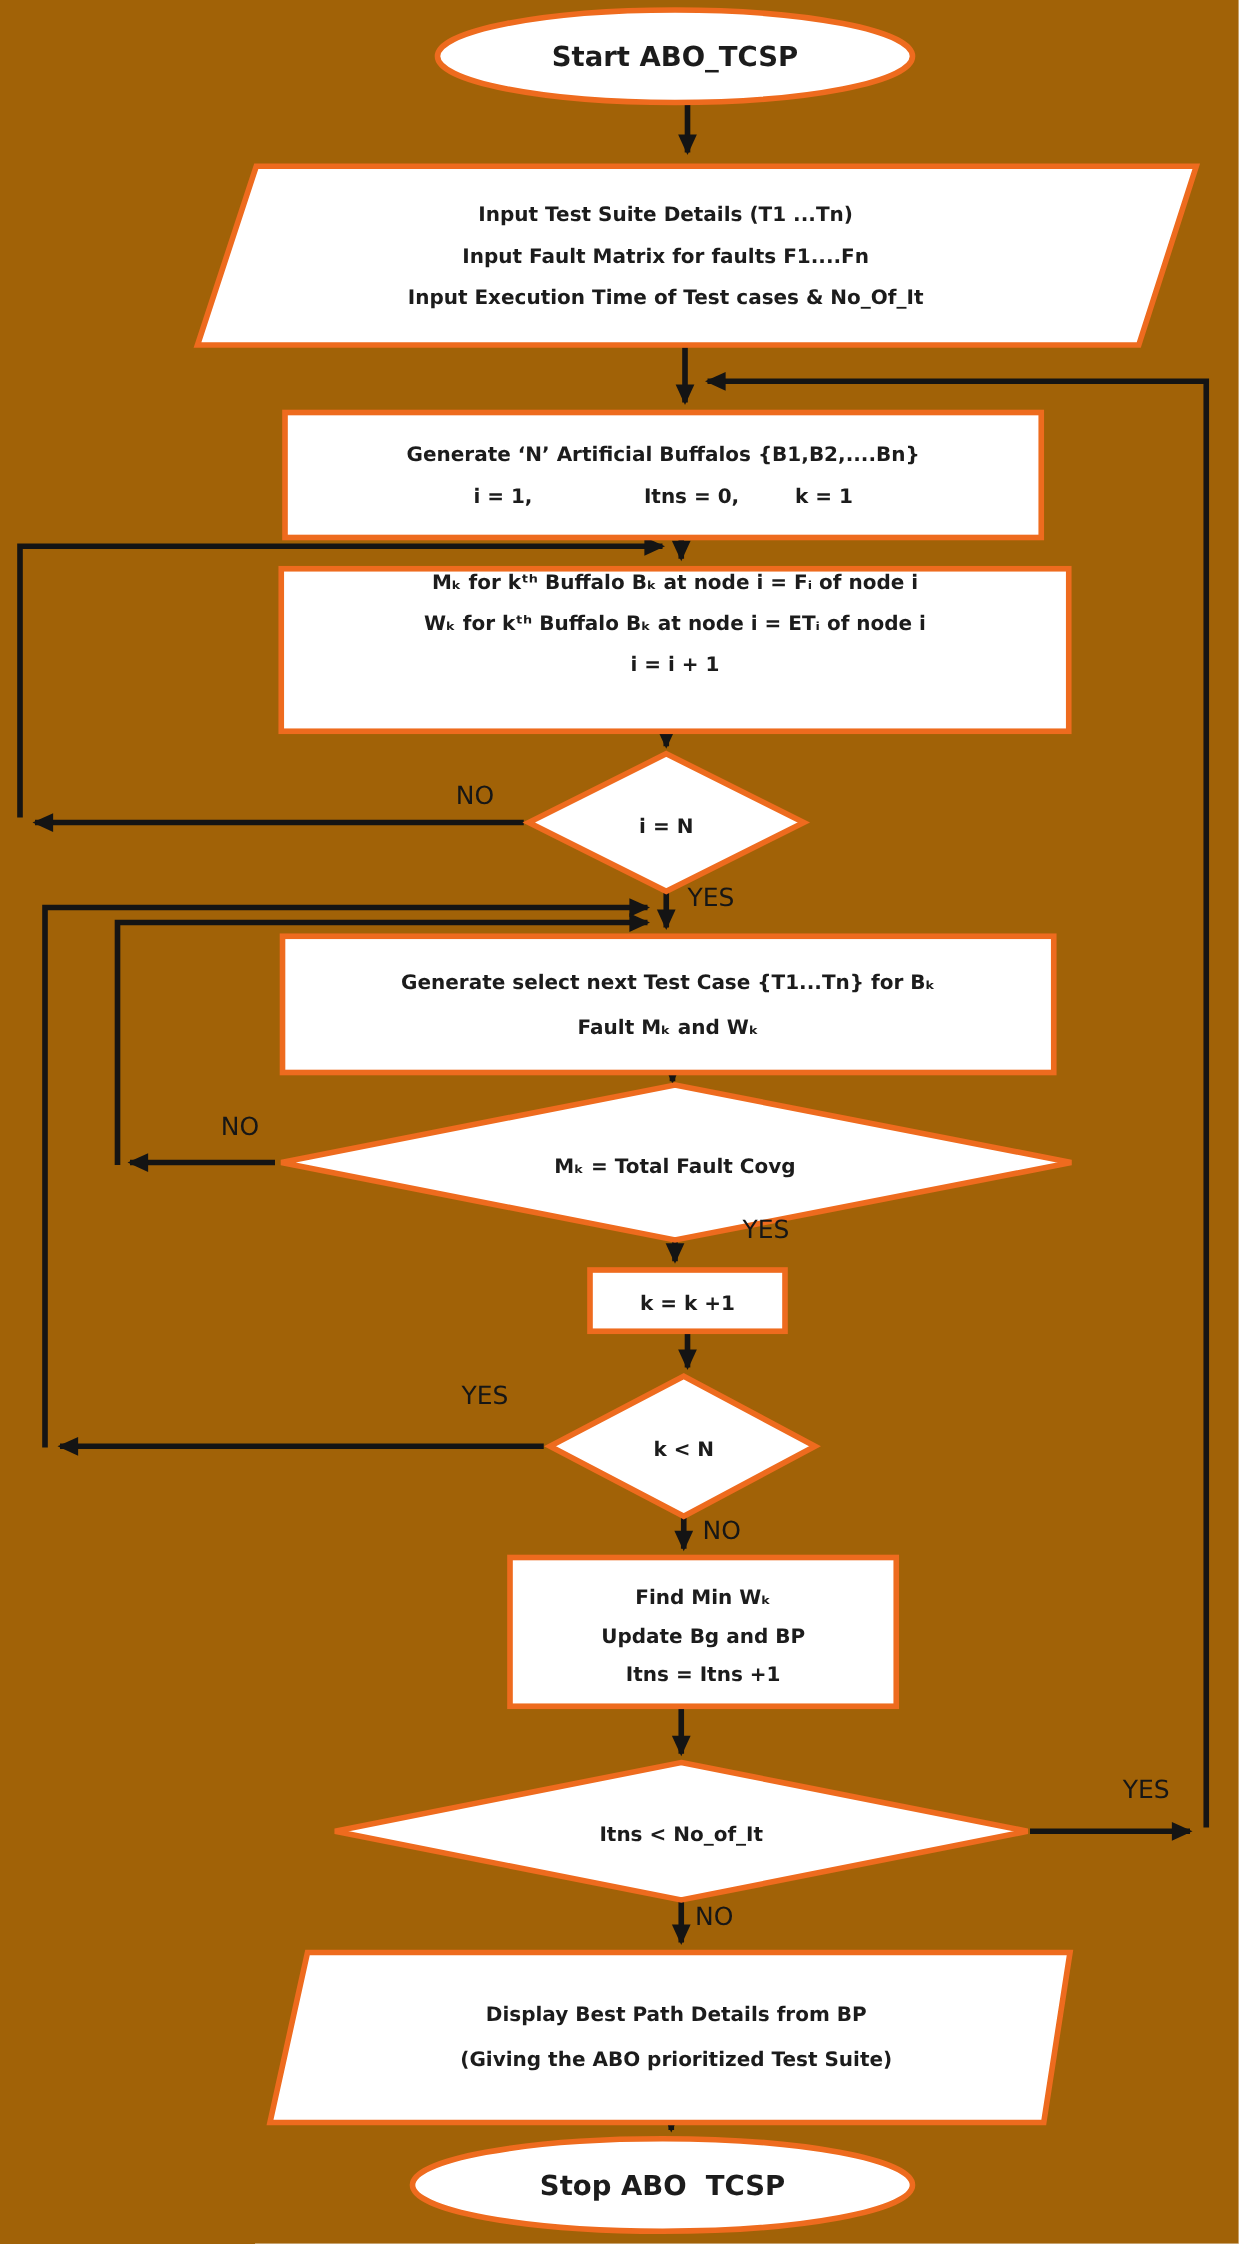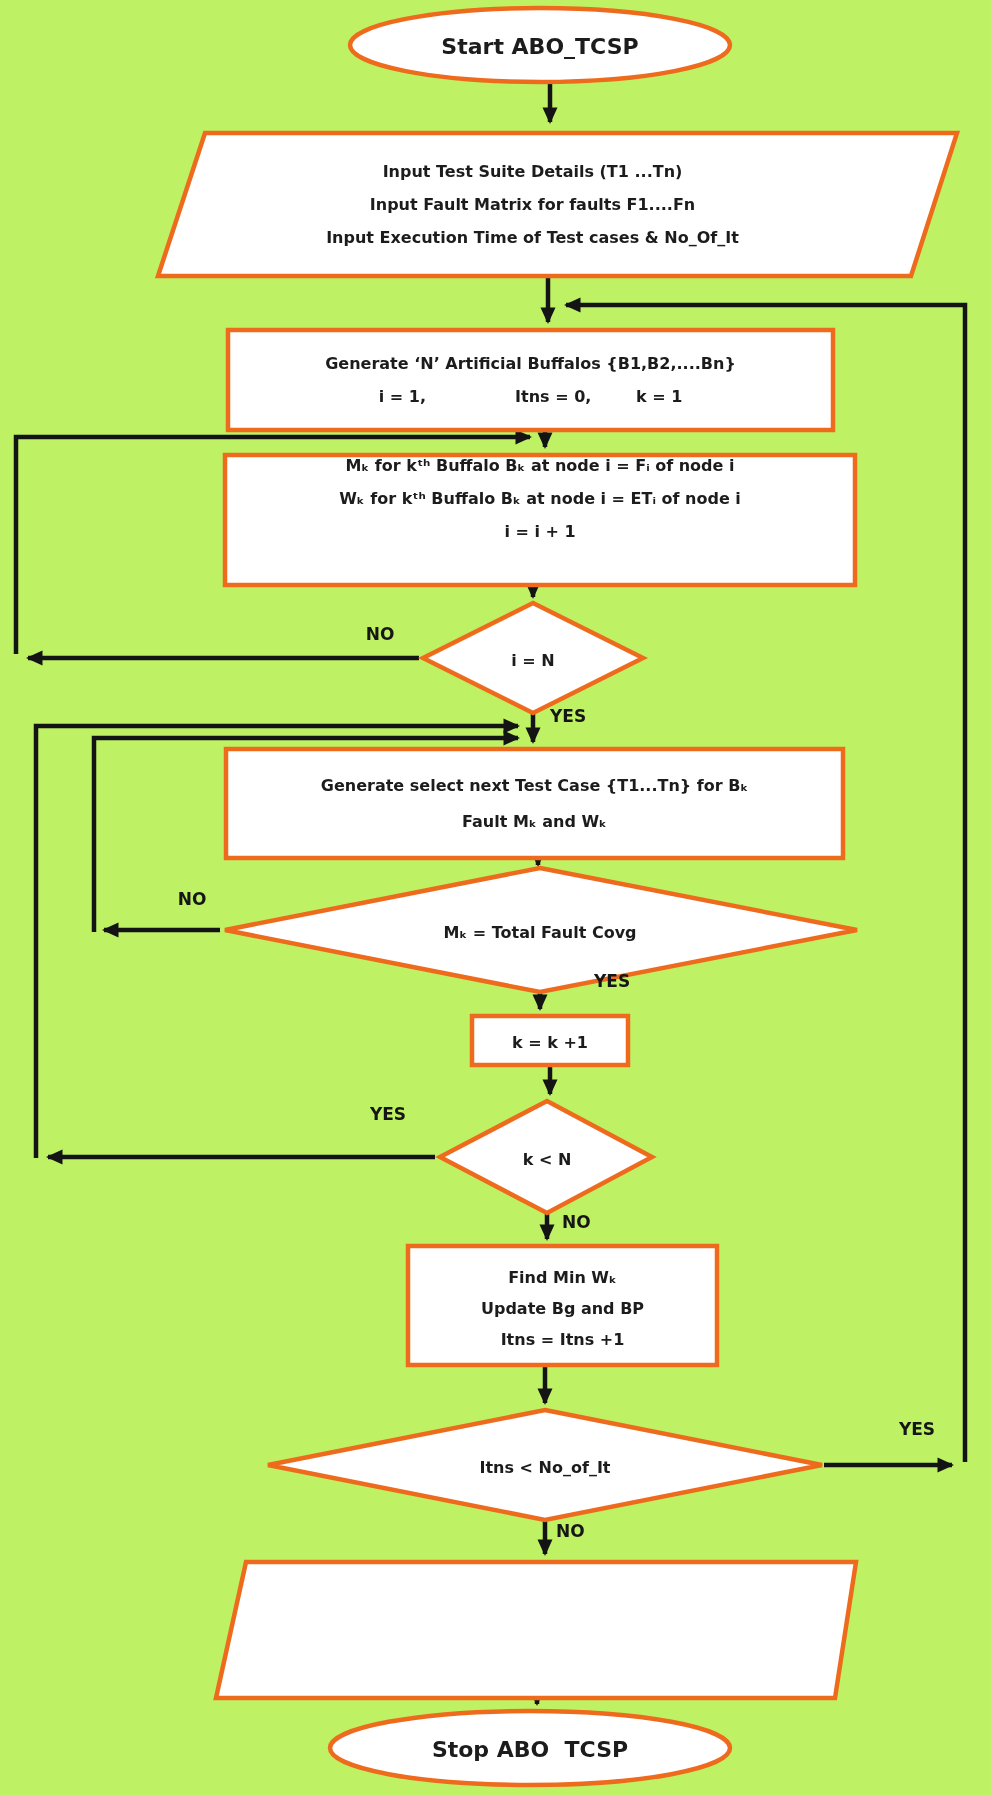--- a/index.html
+++ b/index.html
@@ -1,36 +1,36 @@
 <!DOCTYPE html>
 <html><head>
 <meta charset="utf-8">
 <style>
   html,body{margin:0;padding:0;background:#ffffff;}
   #stage{
     position:relative;
     width:991px;height:1795px;
-    background:#bef264;
+    background:#a16207;
     font-family:"DejaVu Sans","Liberation Sans",sans-serif;
     color:#1b1b1b;
     overflow:hidden;
   }
   #shapes{position:absolute;left:0;top:0;}
   .txt{
     position:absolute;
     text-align:center;
     font-weight:bold;
     color:#1c1c1c;
   }
   .line{white-space:pre;line-height:33px;font-size:16px;}
   .big{font-size:22px;}
   .lbl{
     position:absolute;
-    font-weight:bold;
-    font-size:17px;
+    font-weight:normal;
+    font-size:20px;
     color:#161616;
     white-space:pre;
     text-align:center;
   }
 </style>
 </head>
 <body>
 
 <div id="stage">
 
@@ -115,20 +115,22 @@
 
   <div class="txt" style="left:408px;top:1262px;width:309px;">
     <div class="line" style="line-height:31px;text-align:center;">Find Min Wₖ</div>
     <div class="line" style="line-height:31px;">Update Bg and BP</div>
     <div class="line" style="line-height:31px;">Itns = Itns +1</div>
   </div>
 
   <div class="txt line" style="left:268px;top:1451px;width:554px;">Itns &lt; No_of_It</div>
 
   <div class="txt" style="left:236px;top:1594px;width:610px;">
+    <div class="line" style="line-height:36px;">Display Best Path Details from BP</div>
+    <div class="line" style="line-height:36px;">(Giving the ABO prioritized Test Suite)</div>
   </div>
 
   <div class="txt big line" style="left:330px;top:1733px;width:400px;">Stop ABO  TCSP</div>
 
   <div class="lbl" style="left:340px;top:624px;width:80px;">NO</div>
   <div class="lbl" style="left:550px;top:706px;width:80px;text-align:left;">YES</div>
   <div class="lbl" style="left:152px;top:889px;width:80px;">NO</div>
   <div class="lbl" style="left:594px;top:971px;width:90px;text-align:left;">YES</div>
   <div class="lbl" style="left:348px;top:1104px;width:80px;">YES</div>
   <div class="lbl" style="left:562px;top:1212px;width:80px;text-align:left;">NO</div>

